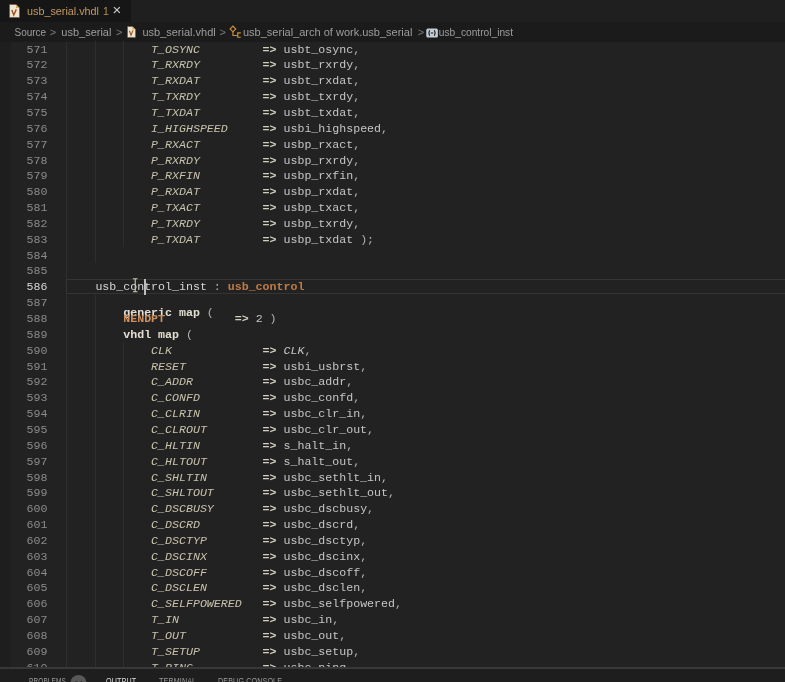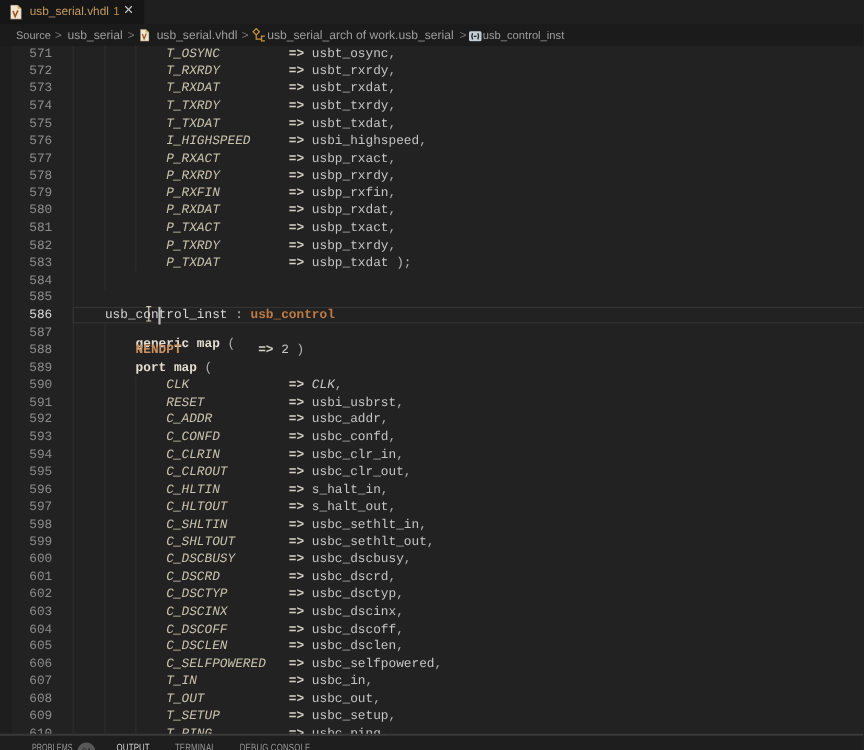--- a/index.html
+++ b/index.html
@@ -137,21 +137,21 @@
       <div class="cl" style="top:94.65px">            <span class="fi">P_RXACT</span>         <span class="a">=&gt;</span> <span class="r">usbp_rxact</span><span class="p">,</span></div>
       <div class="cl" style="top:110.50px">            <span class="fi">P_RXRDY</span>         <span class="a">=&gt;</span> <span class="r">usbp_rxrdy</span><span class="p">,</span></div>
       <div class="cl" style="top:126.35px">            <span class="fi">P_RXFIN</span>         <span class="a">=&gt;</span> <span class="r">usbp_rxfin</span><span class="p">,</span></div>
       <div class="cl" style="top:142.20px">            <span class="fi">P_RXDAT</span>         <span class="a">=&gt;</span> <span class="r">usbp_rxdat</span><span class="p">,</span></div>
       <div class="cl" style="top:158.05px">            <span class="f">P_TXACT</span>         <span class="a">=&gt;</span> <span class="r">usbp_txact</span><span class="p">,</span></div>
       <div class="cl" style="top:173.90px">            <span class="fi">P_TXRDY</span>         <span class="a">=&gt;</span> <span class="r">usbp_txrdy</span><span class="p">,</span></div>
       <div class="cl" style="top:189.75px">            <span class="f">P_TXDAT</span>         <span class="a">=&gt;</span> <span class="r">usbp_txdat</span><span class="p"> );</span></div>
       <div class="cl" style="top:237.30px">    <span class="w">usb_control_inst</span> <span class="p">:</span> <span class="e">usb_control</span></div>
       <div class="cl" style="top:263px">        <span class="k">generic map</span> <span class="p">(</span></div>
       <div class="cl" style="top:269.00px">        <span class="g">NENDPT</span>          <span class="a">=&gt;</span> <span class="r">2</span> <span class="p">)</span></div>
-      <div class="cl" style="top:284.85px">        <span class="k">port map</span> <span class="p">(</span></div>
+      <div class="cl" style="top:284.85px">        <span class="k">vhdl map</span> <span class="p">(</span></div>
       <div class="cl" style="top:300.70px">            <span class="fi">CLK</span>             <span class="a">=&gt;</span> <span class="ri">CLK</span><span class="p">,</span></div>
       <div class="cl" style="top:316.55px">            <span class="fi">RESET</span>           <span class="a">=&gt;</span> <span class="r">usbi_usbrst</span><span class="p">,</span></div>
       <div class="cl" style="top:332.40px">            <span class="f">C_ADDR</span>          <span class="a">=&gt;</span> <span class="r">usbc_addr</span><span class="p">,</span></div>
       <div class="cl" style="top:348.25px">            <span class="f">C_CONFD</span>         <span class="a">=&gt;</span> <span class="r">usbc_confd</span><span class="p">,</span></div>
       <div class="cl" style="top:364.10px">            <span class="f">C_CLRIN</span>         <span class="a">=&gt;</span> <span class="r">usbc_clr_in</span><span class="p">,</span></div>
       <div class="cl" style="top:379.95px">            <span class="f">C_CLROUT</span>        <span class="a">=&gt;</span> <span class="r">usbc_clr_out</span><span class="p">,</span></div>
       <div class="cl" style="top:395.80px">            <span class="fi">C_HLTIN</span>         <span class="a">=&gt;</span> <span class="r">s_halt_in</span><span class="p">,</span></div>
       <div class="cl" style="top:411.65px">            <span class="fi">C_HLTOUT</span>        <span class="a">=&gt;</span> <span class="r">s_halt_out</span><span class="p">,</span></div>
       <div class="cl" style="top:427.50px">            <span class="f">C_SHLTIN</span>        <span class="a">=&gt;</span> <span class="r">usbc_sethlt_in</span><span class="p">,</span></div>
       <div class="cl" style="top:443.35px">            <span class="f">C_SHLTOUT</span>       <span class="a">=&gt;</span> <span class="r">usbc_sethlt_out</span><span class="p">,</span></div>

